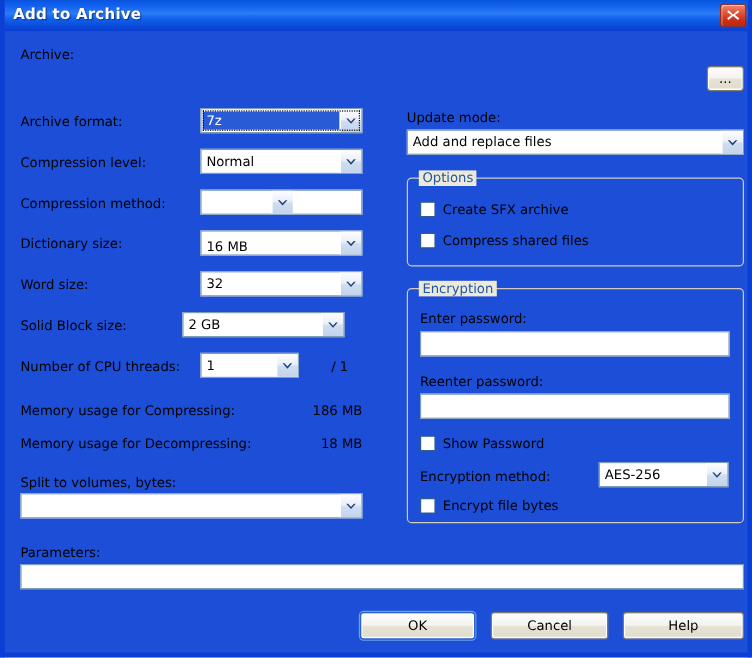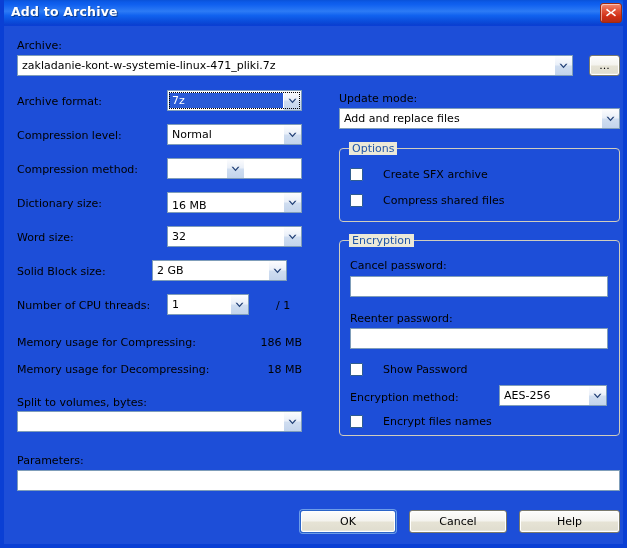--- a/index.html
+++ b/index.html
@@ -172,49 +172,41 @@
   .checkbox {
     width: 13px;
     height: 13px;
     box-sizing: border-box;
     background: #ffffff;
     border: 1px solid #2f5d8f;
     border-radius: 1px;
     flex: 0 0 auto;
   }
   .checkrow .cblabel {
-    margin-left: 20px;
+    margin-left: 6px;
     font-size: 11px;
     line-height: 13px;
     white-space: nowrap;
   }
 </style>
 </head>
 <body>
 
 <div id="dialog">
 
   <div id="titlebar">
     <div id="title-text">Add to Archive</div>
     <div id="close-button">
       <svg width="12" height="11" viewBox="0 0 12 11">
         <path d="M2 1.5 L6 5 L10 1.5 L11 3 L7.4 5.6 L11 8.2 L10 9.6 L6 6.3 L2 9.6 L1 8.2 L4.6 5.6 L1 3 Z" fill="#ffffff"></path>
       </svg>
     </div>
   </div>
 
   <div class="lbl" style="left:13px; top:39px;">Archive:</div>
-  <div class="combo" style="left:13px; top:55px; width:556px;">
-    <div class="ctext">zakladanie-kont-w-systemie-linux-471_pliki.7z</div>
-    <div class="arrow">
-      <svg width="9" height="6" viewBox="0 0 9 6">
-        <path d="M0.5 0.8 L4.5 5.2 L8.5 0.8 L6.9 0.8 L4.5 3.4 L2.1 0.8 Z" fill="#213f75"></path>
-      </svg>
-    </div>
-  </div>
   <div class="btn" style="left:585px; top:55px; width:31px; height:21px;">
     <span>...</span>
   </div>
 
   <div class="lbl" style="left:13px; top:95px;">Archive format:</div>
   <div class="combo focused" style="left:163px; top:90px; width:135px;">
     <div class="ctext">7z</div>
     <div class="arrow">
       <svg width="9" height="6" viewBox="0 0 9 6">
         <path d="M0.5 0.8 L4.5 5.2 L8.5 0.8 L6.9 0.8 L4.5 3.4 L2.1 0.8 Z" fill="#213f75"></path>
@@ -317,21 +309,21 @@
     <div class="cblabel">Create SFX archive</div>
   </div>
   <div class="checkrow" style="left:346px; top:194px;">
     <div class="checkbox"></div>
     <div class="cblabel">Compress shared files</div>
   </div>
 
   <div class="group" style="left:335px; top:240px; width:281px; height:196px;">
     <div class="group-legend">Encryption</div>
   </div>
-  <div class="lbl" style="left:346px; top:259px;">Cancel password:</div>
+  <div class="lbl" style="left:346px; top:259px;">Enter password:</div>
   <div class="textbox" style="left:346px; top:276px; width:258px;"></div>
 
   <div class="lbl" style="left:346px; top:312px;">Reenter password:</div>
   <div class="textbox" style="left:346px; top:328px; width:258px;"></div>
 
   <div class="checkrow" style="left:346px; top:363px;">
     <div class="checkbox"></div>
     <div class="cblabel">Show Password</div>
   </div>
 
@@ -340,21 +332,21 @@
     <div class="ctext">AES-256</div>
     <div class="arrow">
       <svg width="9" height="6" viewBox="0 0 9 6">
         <path d="M0.5 0.8 L4.5 5.2 L8.5 0.8 L6.9 0.8 L4.5 3.4 L2.1 0.8 Z" fill="#213f75"></path>
       </svg>
     </div>
   </div>
 
   <div class="checkrow" style="left:346px; top:415px;">
     <div class="checkbox"></div>
-    <div class="cblabel">Encrypt files names</div>
+    <div class="cblabel">Encrypt file bytes</div>
   </div>
 
   <div class="lbl" style="left:13px; top:454px;">Parameters:</div>
   <div class="textbox" style="left:13px; top:470px; width:603px;"></div>
 
   <div class="btn default" style="left:296px; top:510px; width:96px; height:23px;">
     <span>OK</span>
   </div>
   <div class="btn" style="left:405px; top:510px; width:98px; height:23px;">
     <span>Cancel</span>

